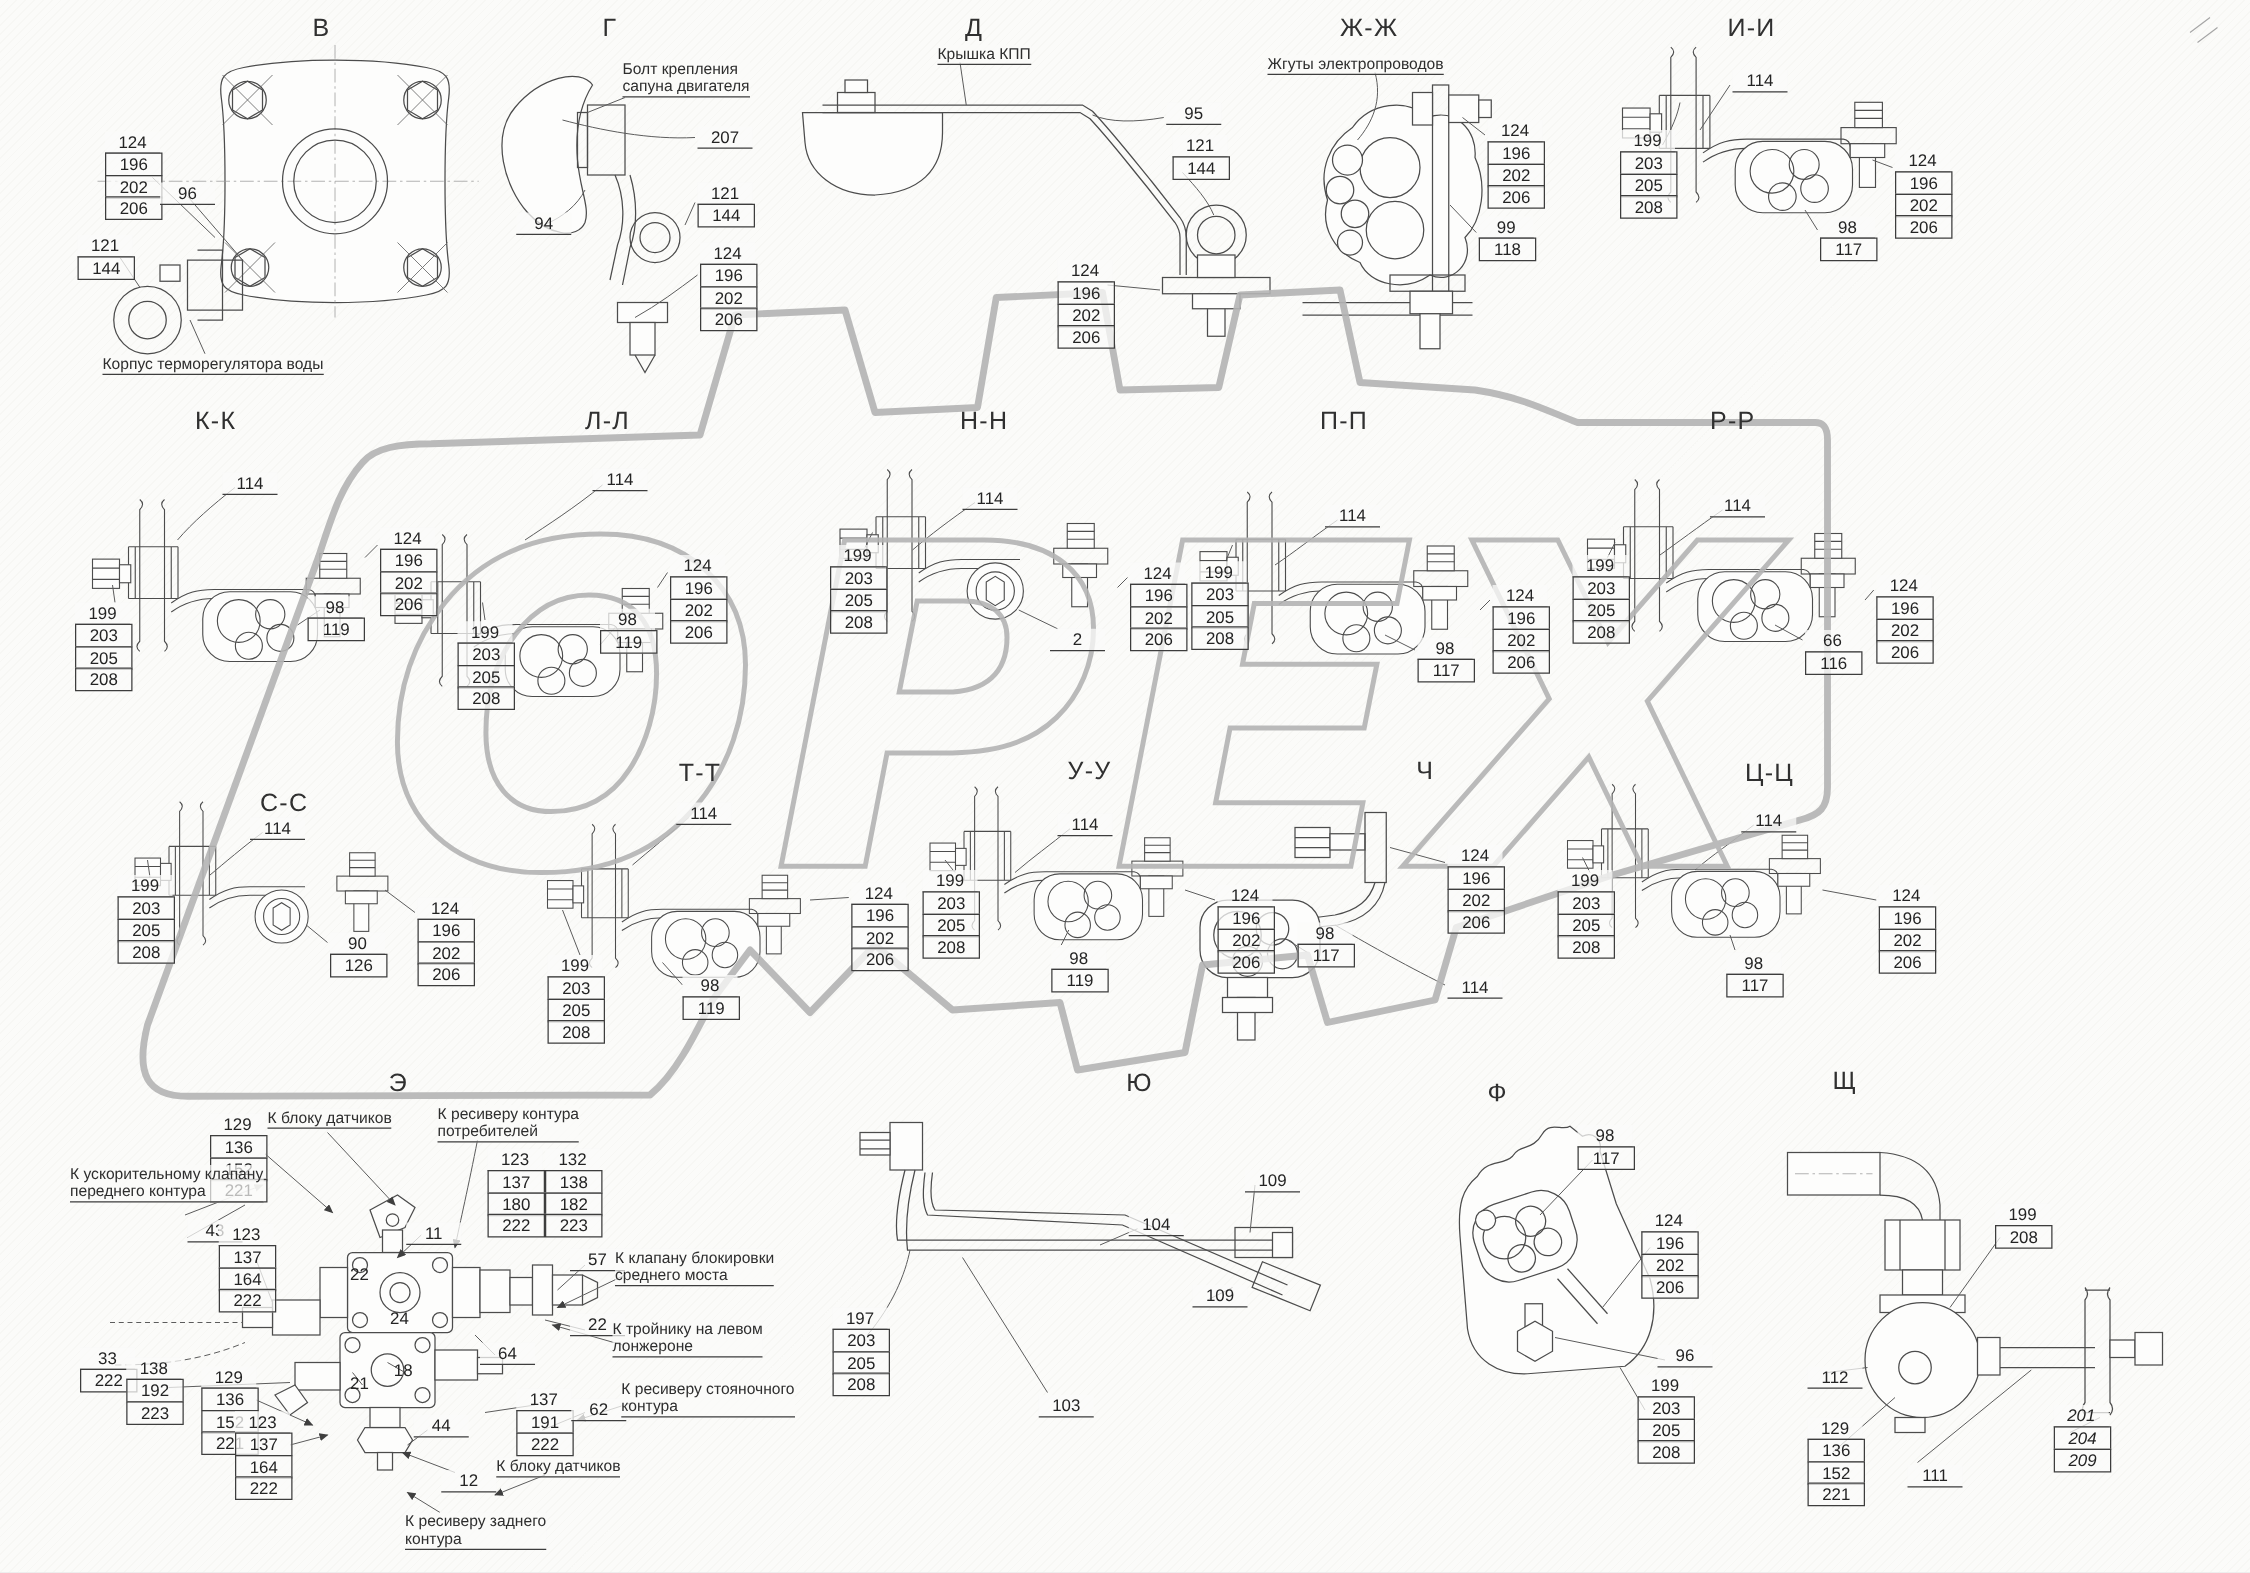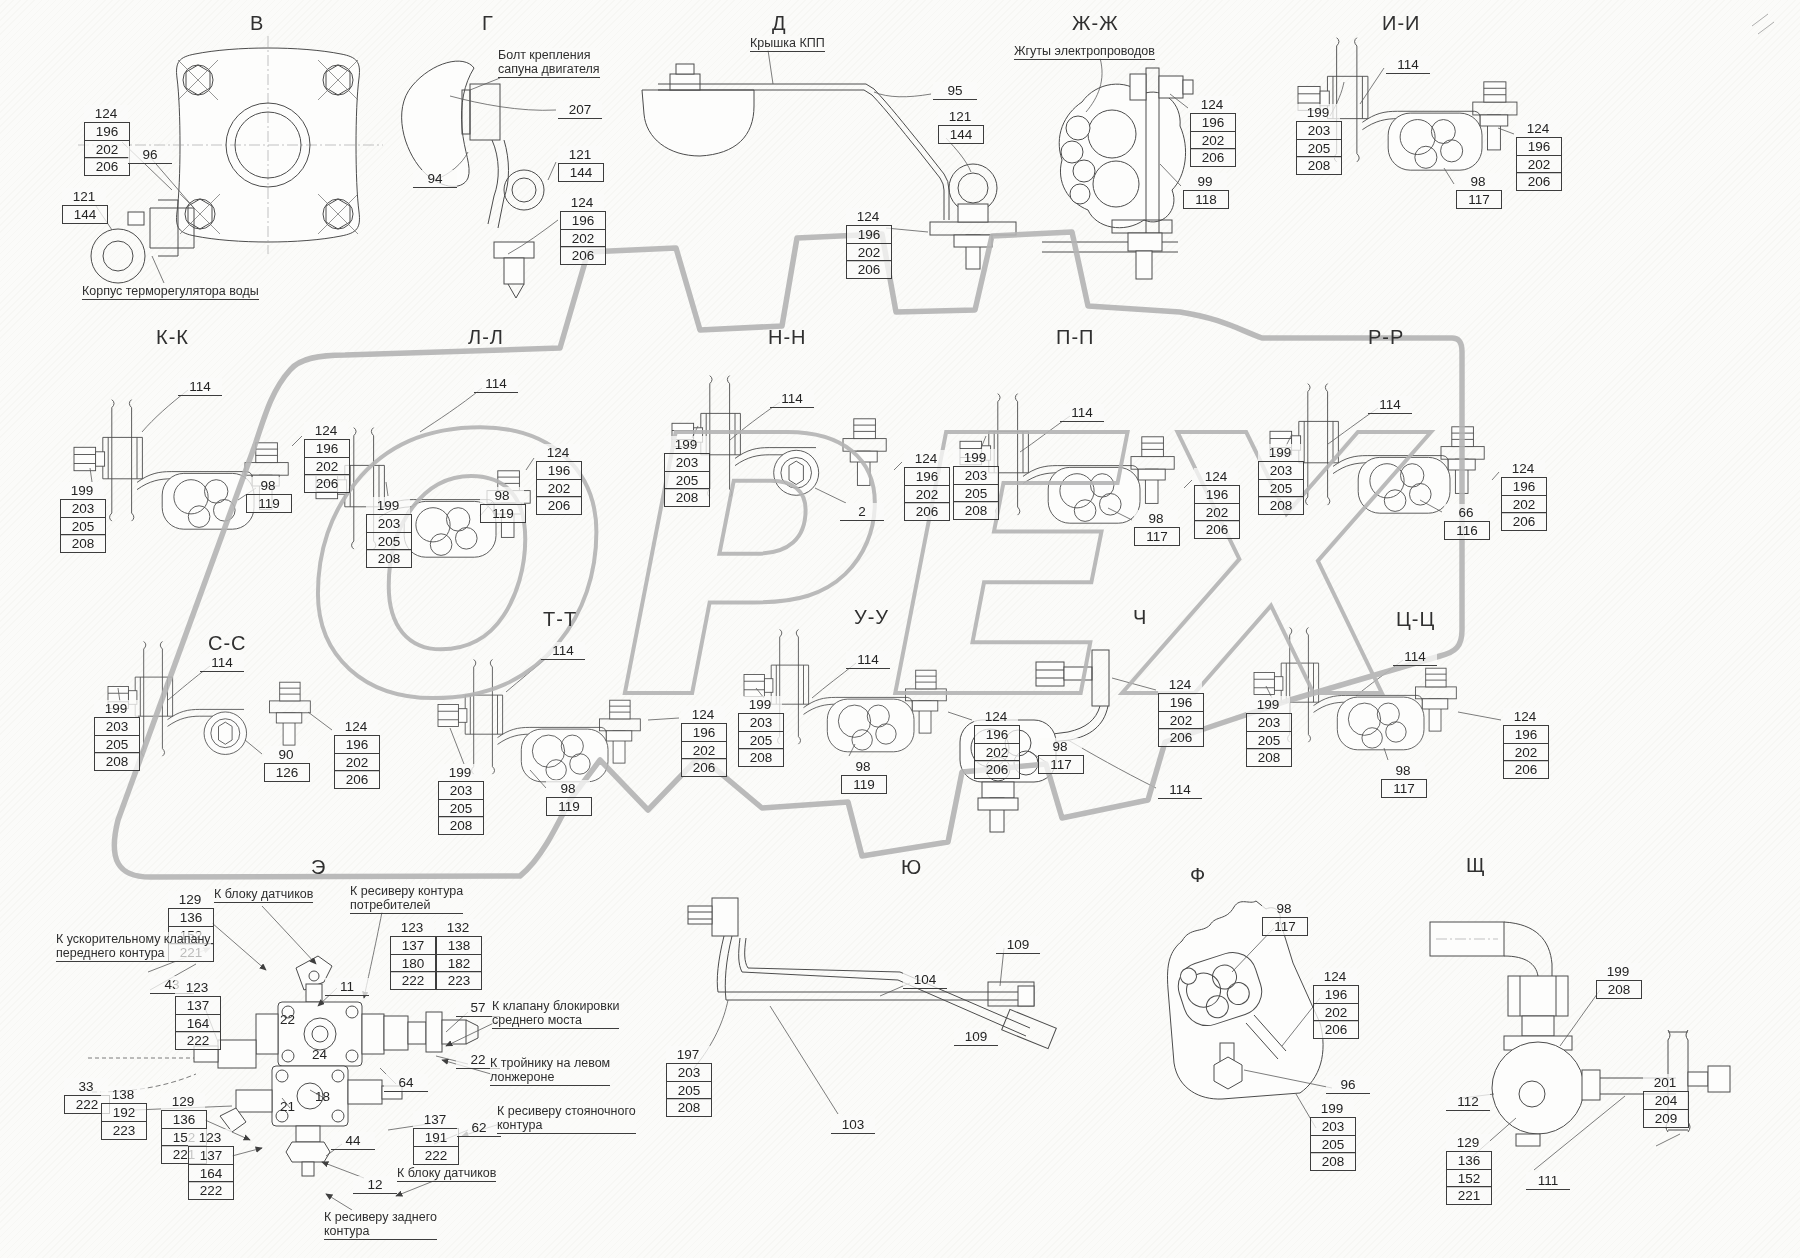--- a/index.html
+++ b/index.html
@@ -779,19 +779,19 @@
       </div>
       <div class="co" style="left: 1446px; top: 1134px;">
         <span class="co-v co-top">129</span>
         <span class="co-v co-box">136</span>
         <span class="co-v co-box">152</span>
         <span class="co-v co-box">221</span>
       </div>
       <div class="co" style="left: 1526px; top: 1172px;">
         <span class="co-v co-top">111</span>
       </div>
-      <div class="co" style="left: 1643px; top: 1074px;">
+      <div class="co" style="left: 1643px; top: 1124px; font-style: italic;">
         <span class="co-v co-top">201</span>
         <span class="co-v co-box">204</span>
         <span class="co-v co-box">209</span>
       </div>
     </div>
 </div>
 
 </body></html>

